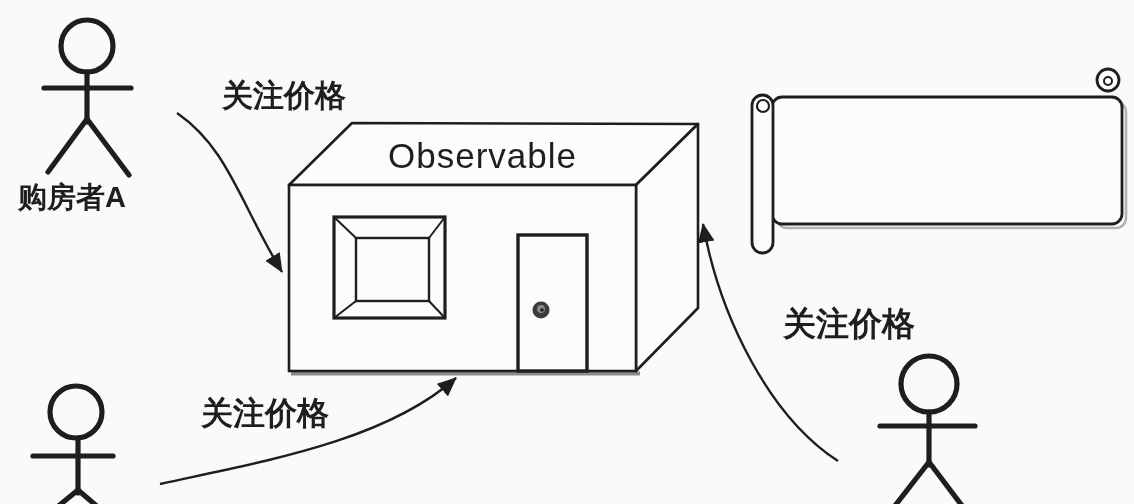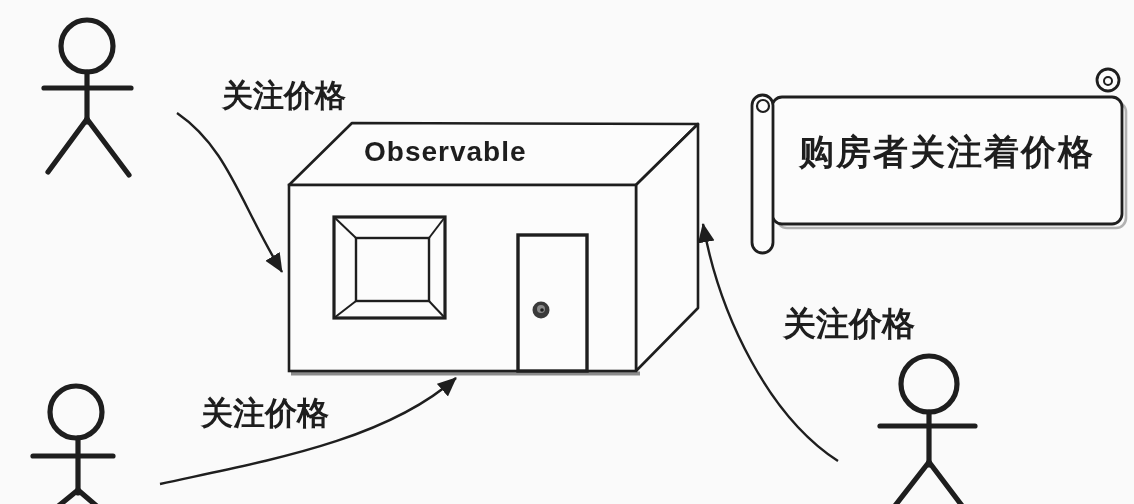--- a/index.html
+++ b/index.html
@@ -10,21 +10,21 @@
     font-family:"Liberation Sans","DejaVu Sans",sans-serif; color:var(--ink);padding-left:45px;
   }
   #art { position:absolute; left:0; top:0; }
   .lbl { position:absolute; line-height:1.08; white-space:nowrap; color:var(--ink); }
   .cjk { font-weight:bold; }
   .lbl-watch-top    { left:222px; top:79px;  font-size:31px; }
   .lbl-watch-bottom { left:201px; top:396px; font-size:32px; }
   .lbl-watch-right  { left:783px; top:306px; font-size:33px; }
   .lbl-buyer-a      { left:18px;  top:182px; font-size:29px; }
   .lbl-observer     { left:2px;   top:241px; font-size:38px; font-weight:normal; letter-spacing:1px; }
-  .lbl-observable   { left:364px; top:137px; font-size:28px; font-weight:bold; letter-spacing:1px; }
+  .lbl-observable   { left:388px; top:137px; font-size:35px; font-weight:normal; letter-spacing:1px; }
   .lbl-scroll       { left:774px; top:133px; width:346px; text-align:center; font-size:35px; letter-spacing:2px; }
 </style>
 </head>
 <body>
 
 <div id="canvas">
 
   <svg id="art" width="1134" height="504" viewBox="0 0 1134 504">
     <defs>
       <marker id="ah" markerWidth="10" markerHeight="8" refX="7.6" refY="3.5" orient="auto" markerUnits="strokeWidth">
@@ -100,17 +100,17 @@
 
     <path d="M 177,113 C 228,148 240,203 282,272" fill="none" stroke="#1e1e1e" stroke-width="2.4" marker-end="url(#ah)"></path>
     <path d="M 160,484 C 265,461 385,441 456,378" fill="none" stroke="#1e1e1e" stroke-width="2.4" marker-end="url(#ah)"></path>
     <path d="M 838,461 C 770,417 720,318 703,224" fill="none" stroke="#1e1e1e" stroke-width="2.4" marker-end="url(#ah)"></path>
   </svg>
 
   <div class="lbl cjk lbl-watch-top">关注价格</div>
   <div class="lbl cjk lbl-watch-bottom">关注价格</div>
   <div class="lbl cjk lbl-watch-right">关注价格</div>
 
+  <div class="lbl cjk lbl-buyer-a">购房者A</div>
 
   <div class="lbl lbl-observable">Observable</div>
 
-  <div class="lbl cjk lbl-scroll">购房者关注着价格</div>
 </div>
 
 </body></html>

